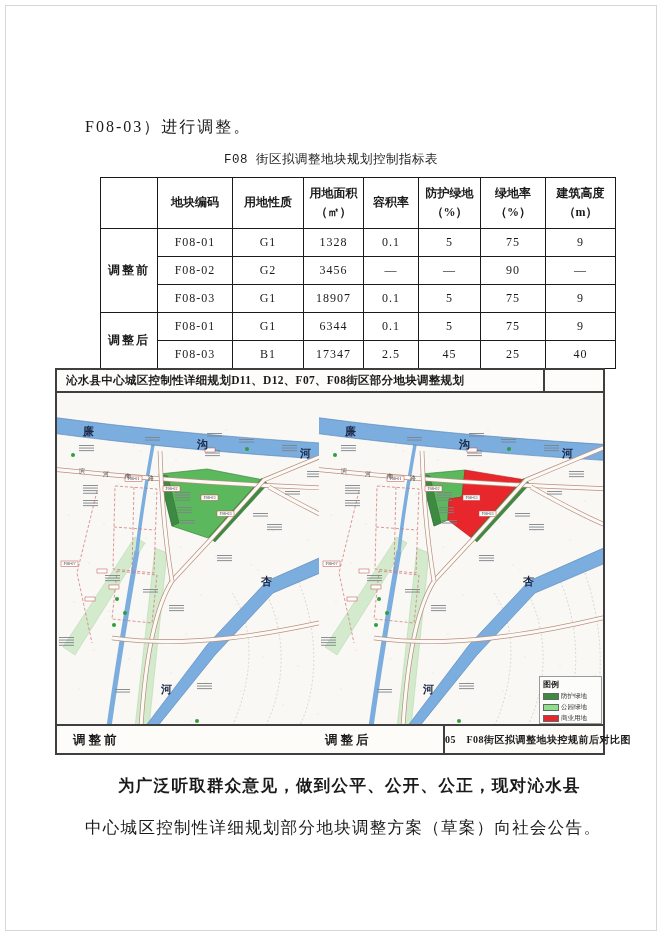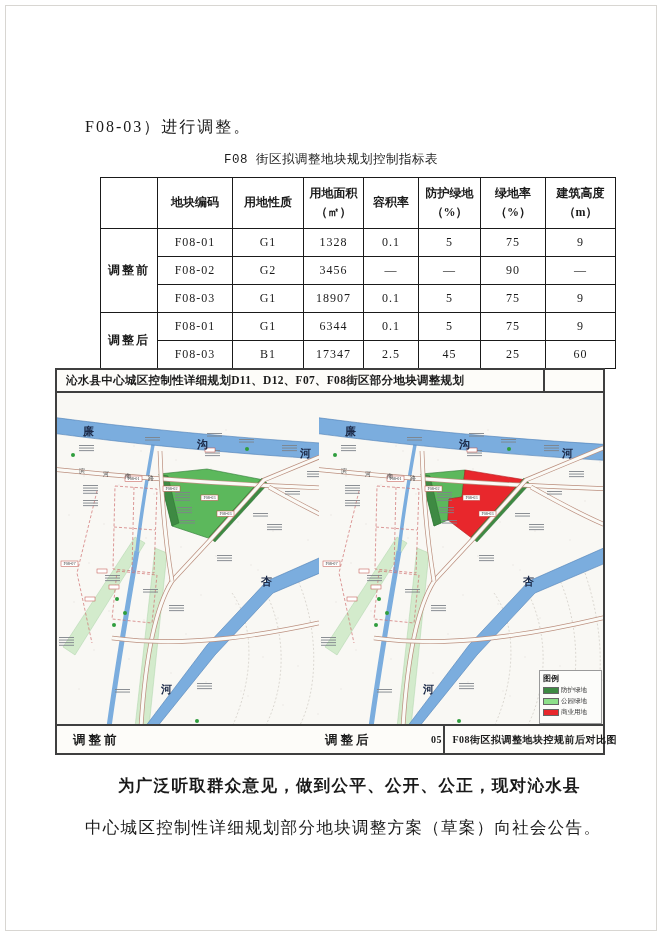--- a/index.html
+++ b/index.html
@@ -34,24 +34,24 @@
   .maps{display:flex;height:331px;overflow:hidden;}
   .maps svg{height:100%;display:block;}
   #map-before{width:262px;}
   #map-after{width:284px;}
   .panel-bottom{position:relative;height:29px;border-top:2px solid #3f3f3f;box-sizing:border-box;}
   .lbl-before,.lbl-after{position:absolute;top:50%;transform:translateY(-50%);
                          font-size:12.5px;font-weight:bold;letter-spacing:3px;}
   .lbl-before{left:16px;}
   .lbl-after{left:268px;}
   .caption-box{position:absolute;right:0;top:0;bottom:0;width:160px;border-left:2px solid #3f3f3f;
-               box-sizing:border-box;display:flex;align-items:center;justify-content:center;
+               box-sizing:border-box;display:flex;align-items:center;
                font-size:10px;font-weight:bold;letter-spacing:0.5px;white-space:nowrap;font-family:Liberation Serif, serif;}
   .legend{position:absolute;right:1px;bottom:29px;width:63px;border:1px solid #9a9a9a;
-          background:#fcfcfa;padding:2px 3px 6px;box-sizing:border-box;}
+          background:#fcfcfa;padding:2px 3px 0;box-sizing:border-box;}
   .legend-title{font-size:8px;font-weight:bold;margin-bottom:1px;}
   .legend-item{display:flex;align-items:center;gap:2px;margin-top:2px;}
   .legend-swatch{width:14px;height:5.5px;border:0.5px solid #666;flex:none;}
   .legend-label{font-size:6.5px;color:#333;white-space:nowrap;}
 
   .closing{position:absolute;left:85px;top:765px;width:514px;}
   .closing-line{font-size:16.5px;line-height:42px;letter-spacing:1.3px;white-space:nowrap;}
   .closing-line.indent{text-indent:2em;font-weight:bold;}
 
   
@@ -149,21 +149,21 @@
           <td>75</td>
           <td>9</td>
         </tr>
         <tr>
           <td>F08-03</td>
           <td>B1</td>
           <td>17347</td>
           <td>2.5</td>
           <td>45</td>
           <td>25</td>
-          <td>60</td>
+          <td>40</td>
         </tr>
       </tbody>
   </table>
 
   <div class="map-panel">
     <div class="panel-title">
       <div class="panel-title-text">沁水县中心城区控制性详细规划D11、D12、F07、F08街区部分地块调整规划</div>
       <div class="panel-title-corner"></div>
     </div>
     <div class="maps">

